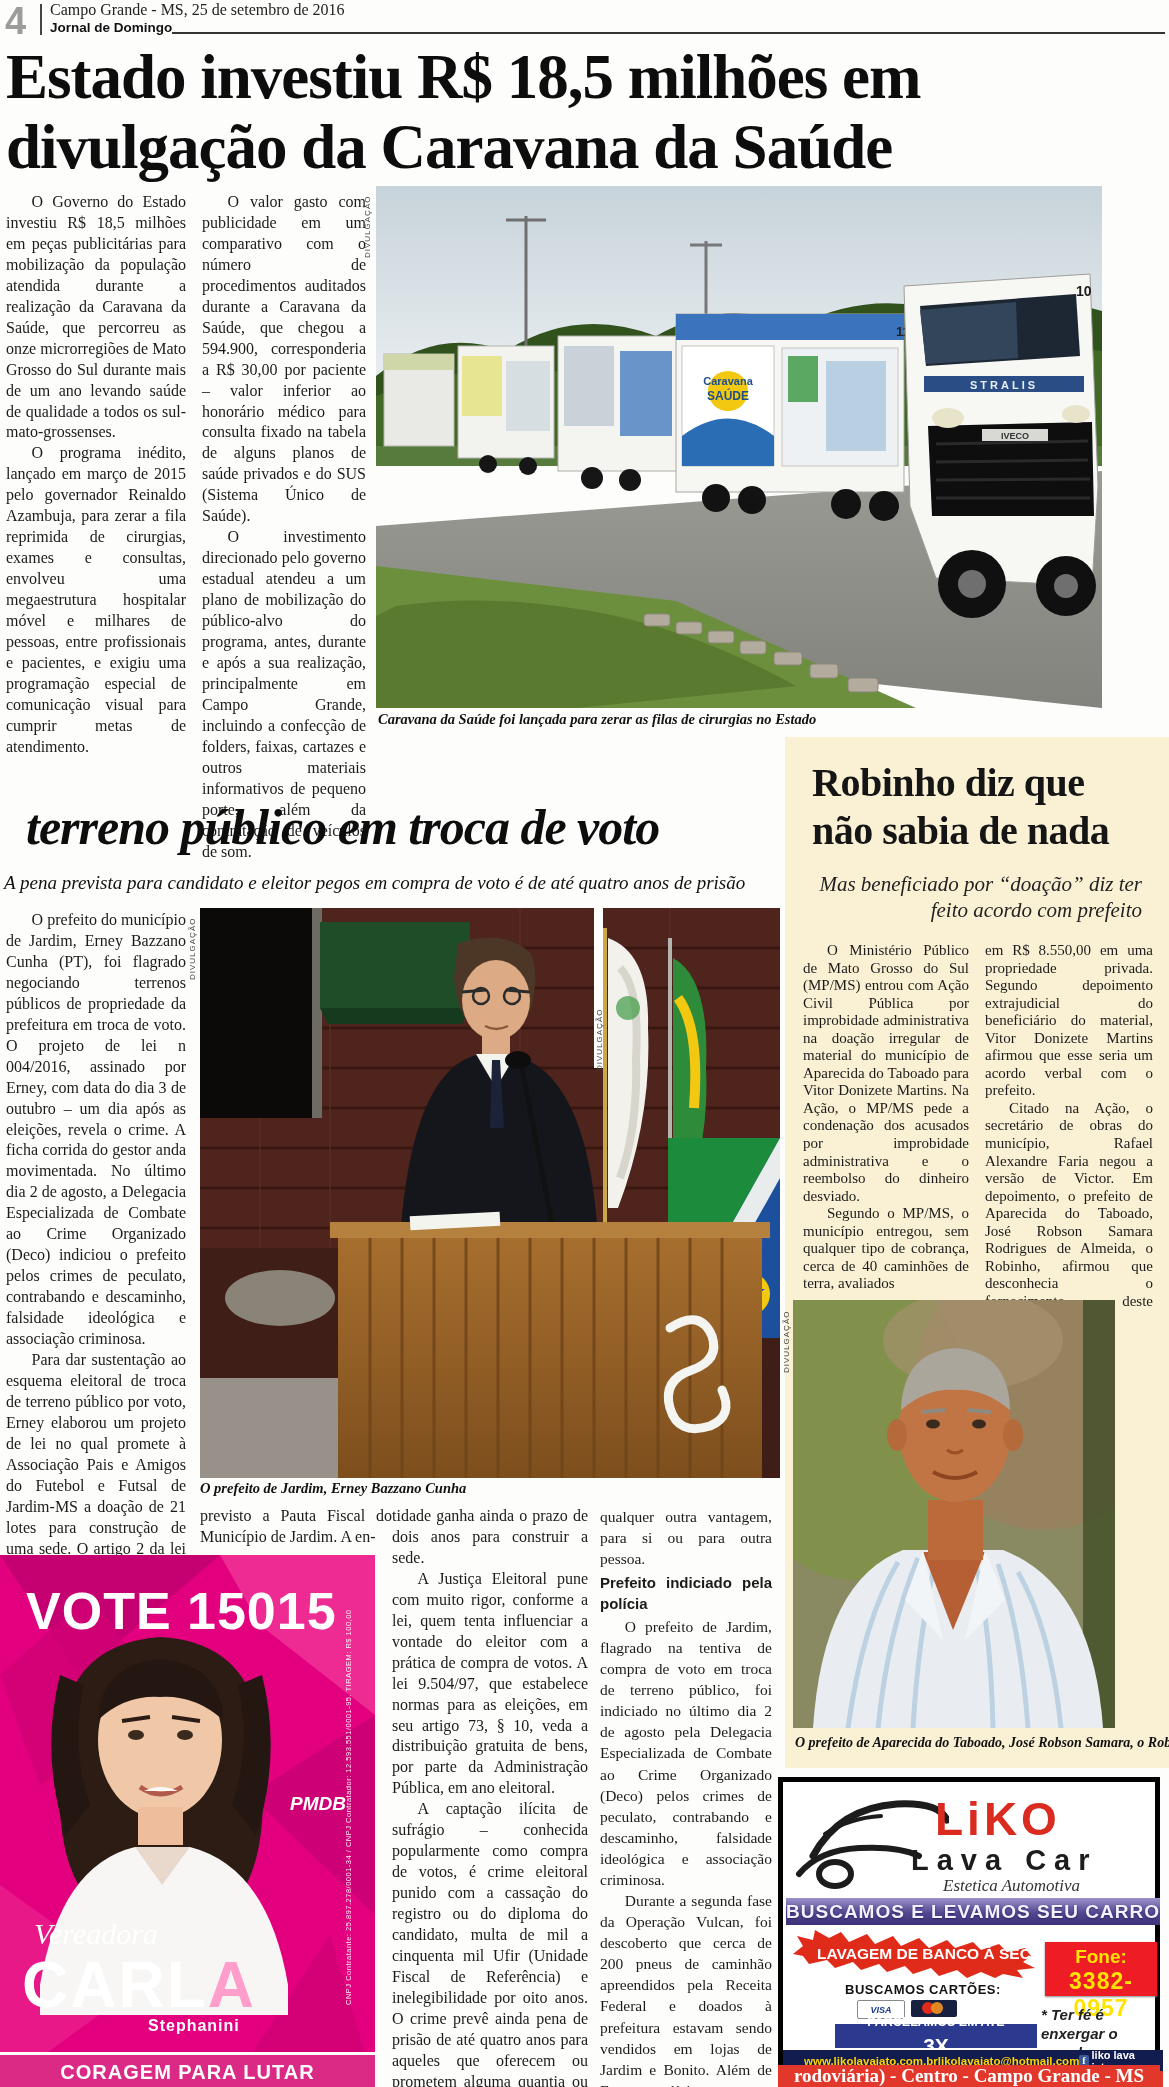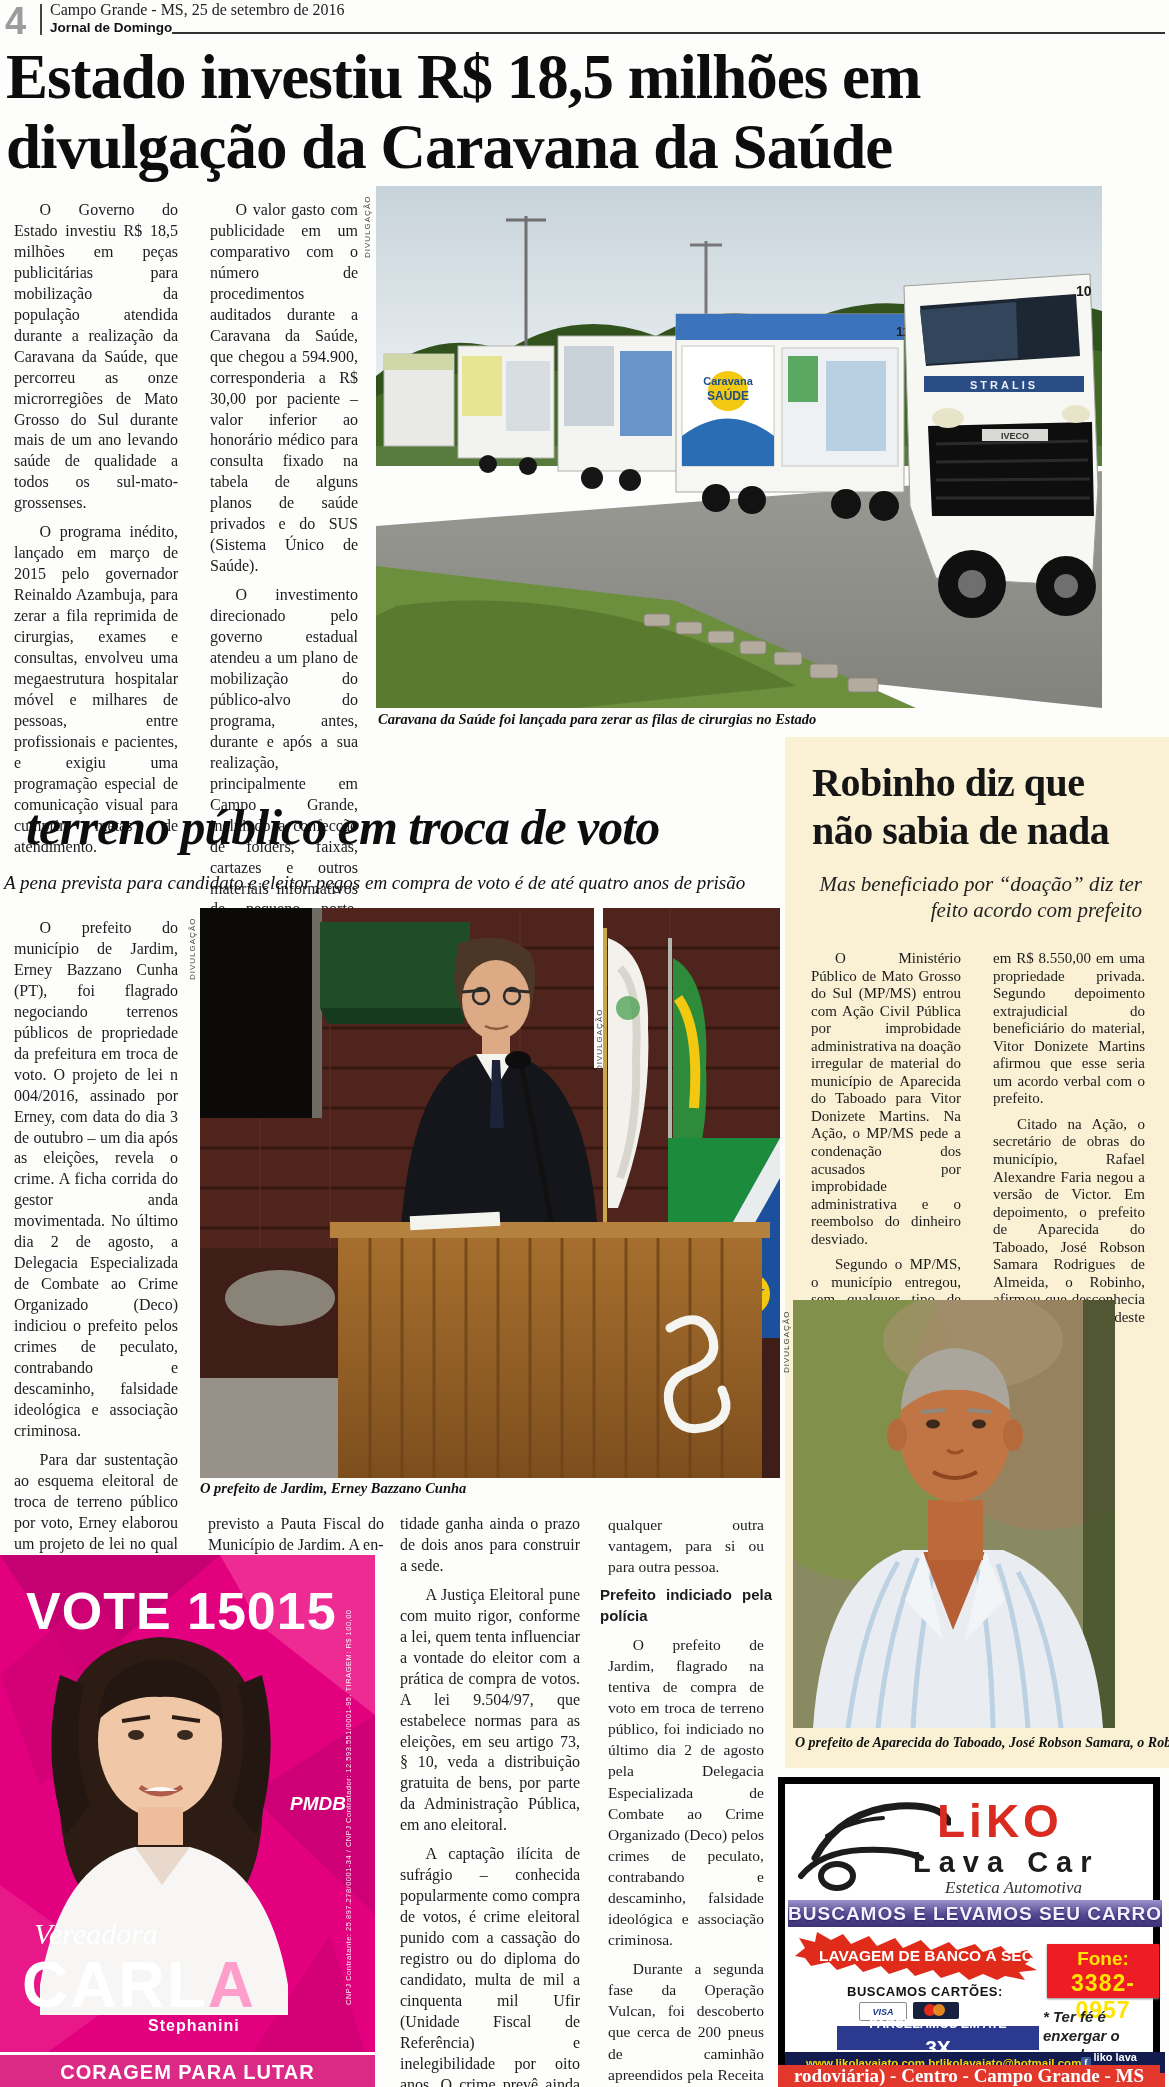--- a/index.html
+++ b/index.html
@@ -13,40 +13,40 @@
   .hdr-vline{width:2px;background:#444;}
   .hdr-rule{height:2px;background:#333;}
   
   .h1{font-size:63px;font-weight:bold;letter-spacing:-1px;line-height:1;white-space:nowrap;color:#0d0d0d;}
   .h2{font-size:50px;font-weight:bold;font-style:italic;letter-spacing:-1px;line-height:1;white-space:nowrap;color:#0d0d0d;}
   .subhead{font-size:19px;font-style:italic;white-space:nowrap;color:#111;}
   .h3{font-size:40px;font-weight:bold;letter-spacing:-0.5px;line-height:1.18;color:#151515;}
   .sub3{font-size:21px;font-style:italic;line-height:1.25;color:#222;}
   
   .bodycol{font-size:16px;line-height:1.31;text-align:justify;color:#1b1b1b;}
-  .bodycol p{margin:8px;text-indent:1.6em;}
+  .bodycol p{margin:0;text-indent:1.6em;}
   .bodycol.small{font-size:15px;line-height:1.17;}
   .bodycol.mid{font-size:15.5px;line-height:1.36;}
   .crosshead{font-family:"Liberation Sans",sans-serif;font-weight:bold;font-size:15px;text-indent:0 !important;margin:4px 0 2px 0 !important;}
   .caption{font-size:14.5px;font-weight:bold;font-style:italic;color:#111;white-space:nowrap;}
   .vcredit{writing-mode:vertical-rl;transform:rotate(180deg);font-family:"Liberation Sans",sans-serif;
            font-size:8px;letter-spacing:1px;color:#444;}
   
   .carla-vote{font-family:"Liberation Sans",sans-serif;font-weight:800;font-size:52px;color:#fff;letter-spacing:1px;white-space:nowrap;}
   .carla-role{font-family:"Liberation Serif",serif;font-style:italic;font-size:30px;color:#fff;}
   .carla-name{font-family:"Liberation Sans",sans-serif;font-weight:800;font-size:64px;color:#fff;letter-spacing:2px;line-height:1;}
   .carla-name .accent{color:#ff9dcb;}
   .carla-surname{font-family:"Liberation Sans",sans-serif;font-weight:bold;font-size:16px;color:#fff;letter-spacing:1px;}
   .carla-strip{background:#db2a86;border-top:3px solid #fff;display:flex;align-items:center;justify-content:center;
                font-family:"Liberation Sans",sans-serif;font-weight:bold;font-size:20px;color:#fff;letter-spacing:1px;}
   .carla-cnpj{writing-mode:vertical-rl;transform:rotate(180deg);font-family:"Liberation Sans",sans-serif;
               font-size:7.5px;color:#fff;letter-spacing:.5px;opacity:.95;white-space:nowrap;}
   .pmdb{font-family:"Liberation Sans",sans-serif;font-weight:bold;font-style:italic;font-size:19px;color:#fff;}
   
-  .liko{background:#fff;border:7px solid #000000;font-family:"Liberation Sans",sans-serif;}
+  .liko{background:#fff;border:5px solid #000000;font-family:"Liberation Sans",sans-serif;}
   .liko-brand{font-weight:800;font-size:46px;color:#d92b1f;letter-spacing:4px;line-height:1;}
   .liko-brand2{font-weight:800;font-size:29px;color:#1c1c1c;letter-spacing:8px;line-height:1;}
   .liko-tag{font-family:"Liberation Serif",serif;font-style:italic;font-size:17px;color:#333;}
   .liko-banner{background:linear-gradient(180deg,#9d92cc,#53478f 55%,#3c3278);display:flex;align-items:center;justify-content:center;
                color:#f3f0ff;font-weight:bold;font-size:19px;letter-spacing:1px;text-shadow:0 1px 2px #2a2360;}
   .burst-label{color:#fff;font-weight:bold;font-size:15.5px;white-space:nowrap;}
   .accept{font-weight:bold;font-size:13px;color:#111;letter-spacing:.5px;}
   .card{width:46px;height:17px;border-radius:2px;display:flex;align-items:center;justify-content:center;font-size:9px;font-weight:bold;}
   .card.visa{background:#fff;border:1px solid #888;color:#1a3b8f;font-style:italic;}
   .card.mc{background:#17213f;position:relative;color:#fff;}

